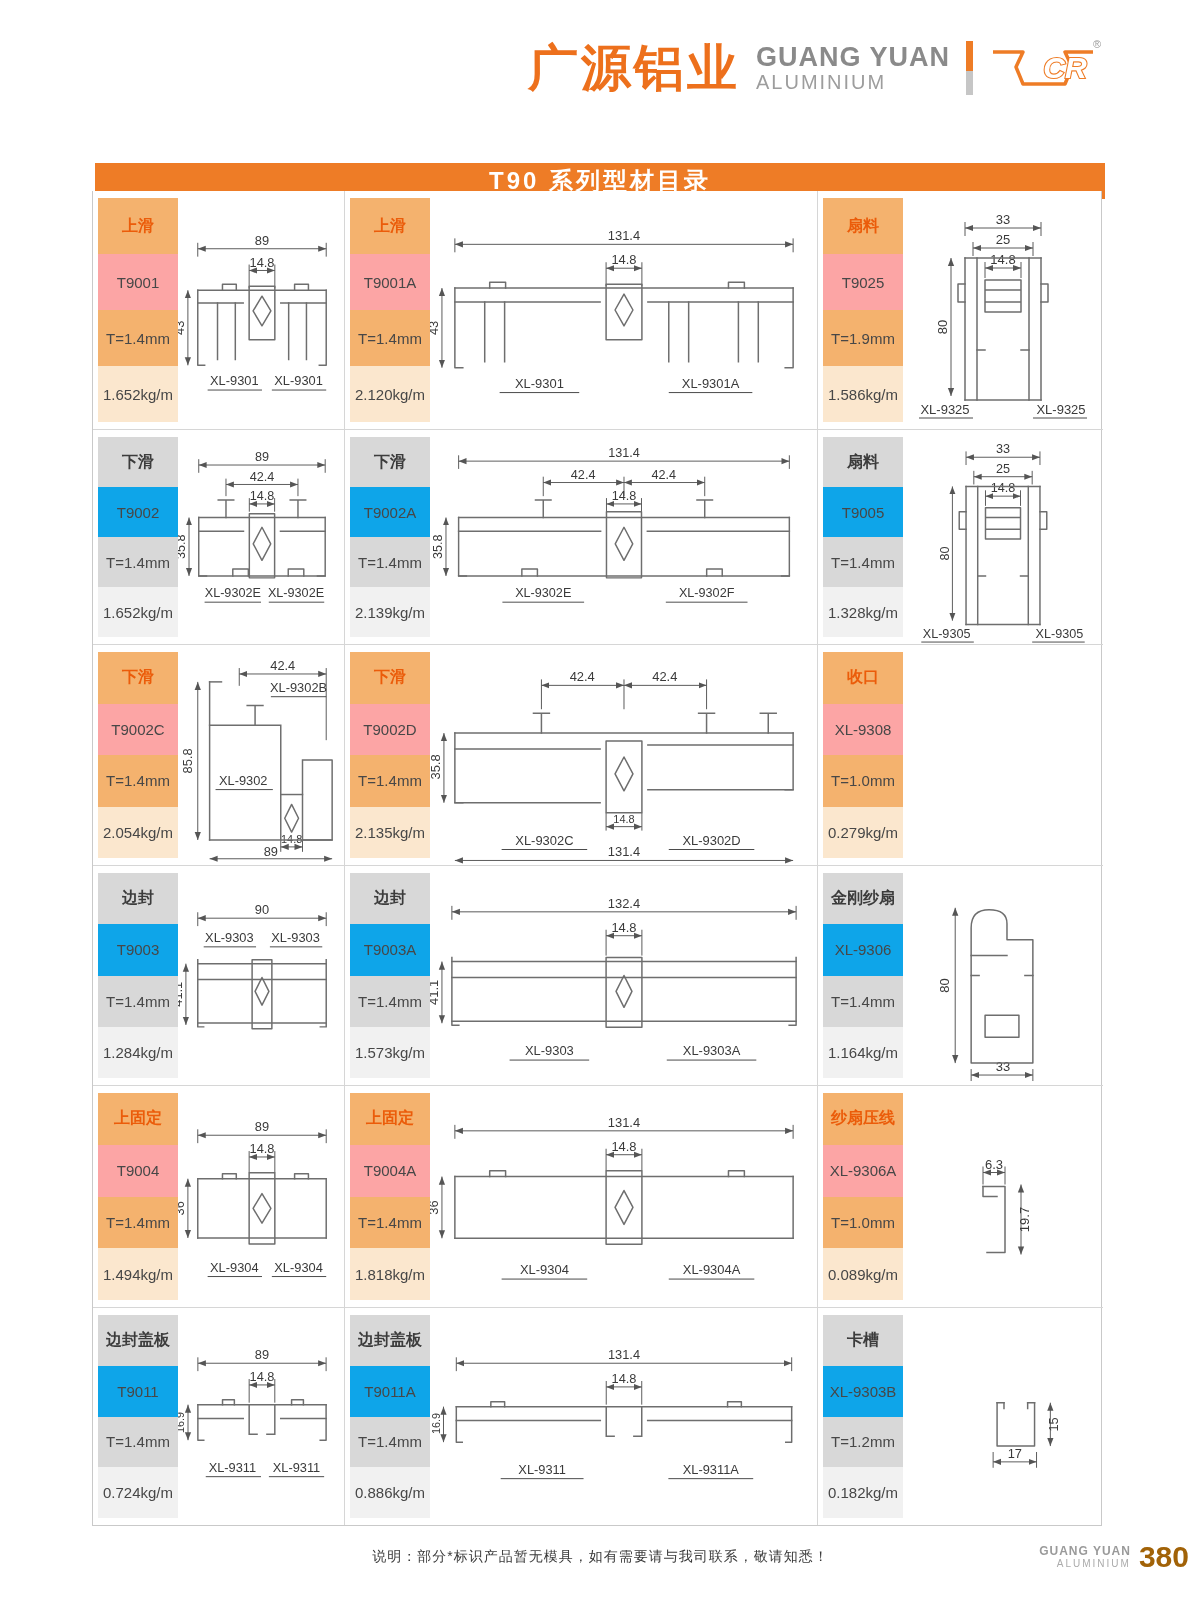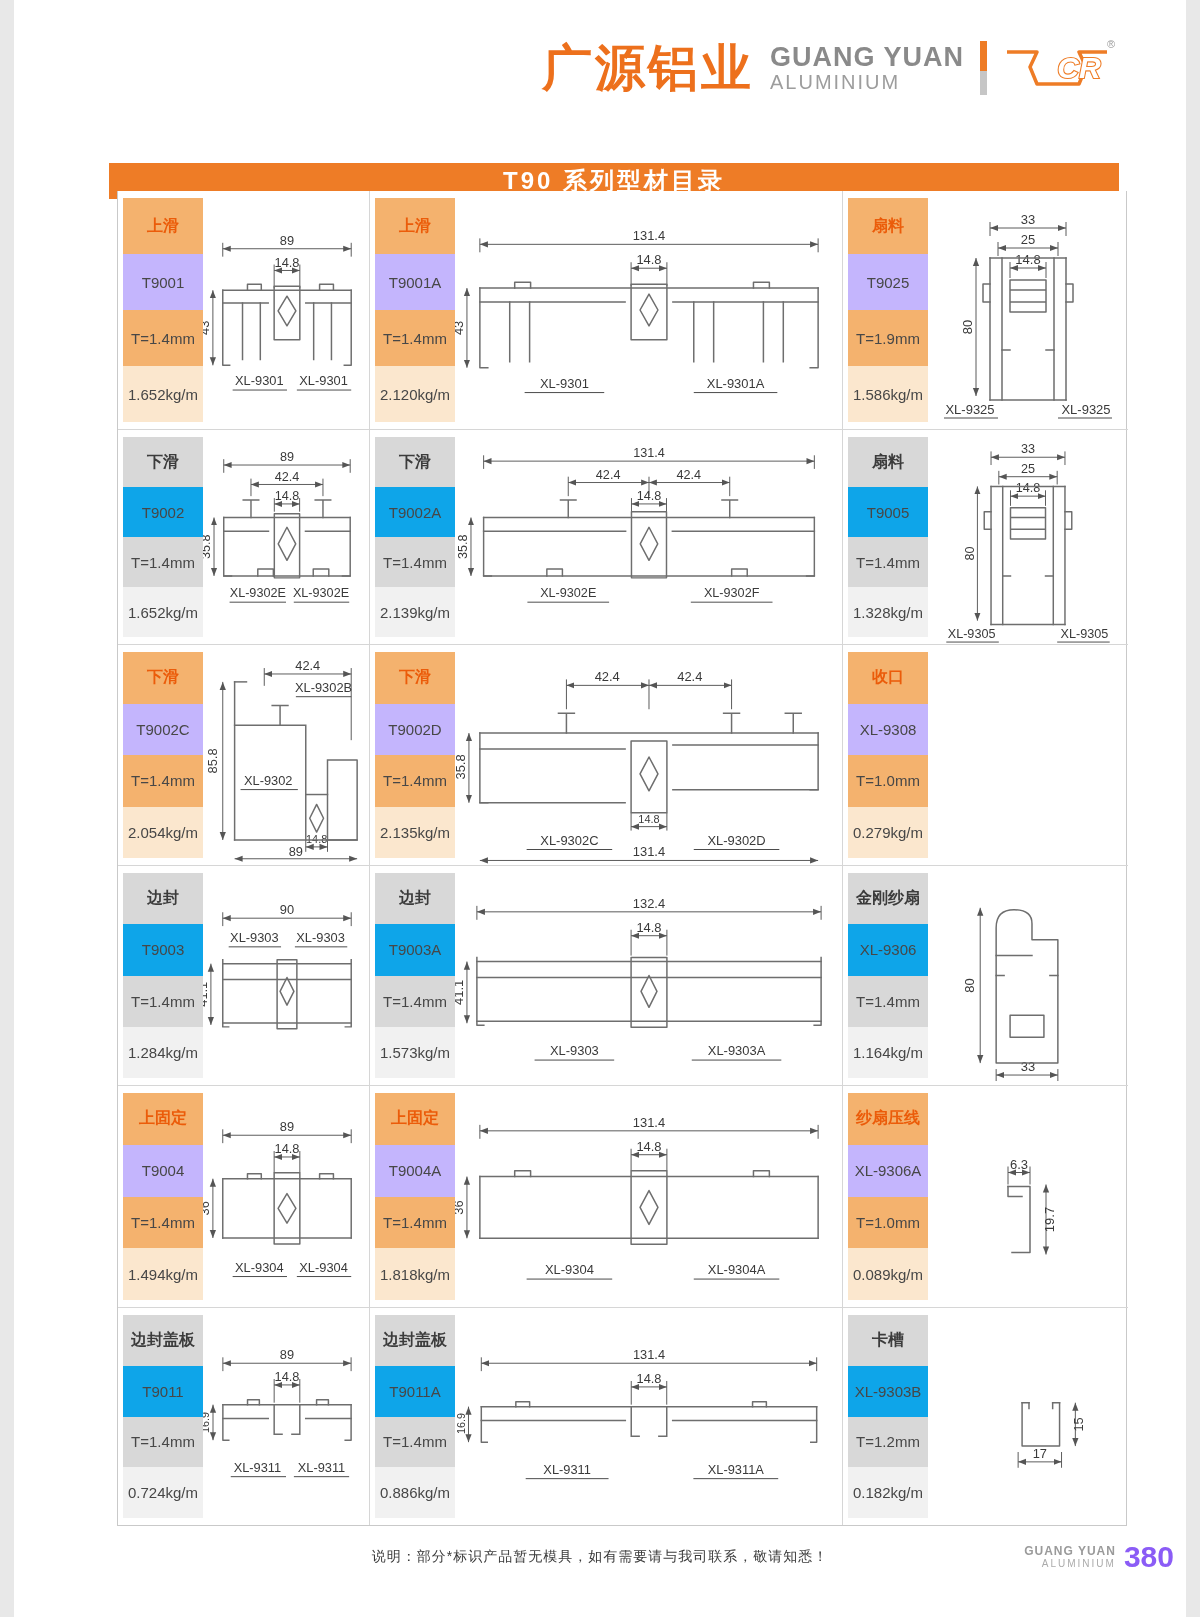--- a/index.html
+++ b/index.html
@@ -1,48 +1,48 @@
 <!DOCTYPE html>
 <html><head>
 <meta charset="utf-8">
 <style>
   html,body{margin:0;padding:0;background:#e8e8e8;}
   .page{position:relative;width:1172px;height:1617px;background:#ffffff;margin:0 auto;
-        font-family:"Liberation Sans","DejaVu Sans",sans-serif;overflow:hidden;}
+        font-family:"Liberation Sans","DejaVu Sans",sans-serif;overflow:hidden;padding-left:29px;}
   
   .hdr{position:absolute;top:36px;left:0;width:1105px;display:flex;justify-content:flex-end;
        align-items:center;gap:16px;}
   .brand-cn{font-size:50px;font-weight:bold;color:#ED701C;letter-spacing:3px;line-height:1;}
   .brand-en{display:flex;flex-direction:column;justify-content:center;line-height:1.05;}
   .en1{font-size:27px;font-weight:bold;color:#8A8A8A;letter-spacing:1px;}
   .en2{font-size:20px;color:#9D9D9D;letter-spacing:2px;}
   .divbar{width:7px;height:54px;background:linear-gradient(#EE7C26 0 55%,#C6C6C6 55% 100%);}
   .logo-wrap{position:relative;width:116px;height:64px;}
   .logo-cr{font:bold italic 30px "Liberation Sans",sans-serif;fill:#ffffff;stroke:#EE7C26;
            stroke-width:2.2px;paint-order:stroke;text-anchor:middle;}
   .logo-reg{font-size:11px;fill:#9A9A9A;}
   
   .titlebar{position:absolute;left:95px;top:155px;width:1010px;height:36px;background:#EE7C26;
             color:#fff;font-size:24px;font-weight:bold;display:flex;align-items:center;
             justify-content:center;letter-spacing:3px;margin-top:8px;}
   
-  .grid{position:absolute;left:103px;top:191px;width:1010px;display:grid;
+  .grid{position:absolute;left:92px;top:191px;width:1010px;display:grid;
         grid-template-columns:252px 473px 285px;
         grid-template-rows:239px 215px 221px 220px 222px 217px;
         border:1px solid #C9C9C9;border-top:none;background:#fff;box-sizing:border-box;}
   .cell{display:flex;border-right:1px solid #D6D6D6;border-bottom:1px solid #D6D6D6;
         overflow:hidden;box-sizing:border-box;}
   .cell.lc{border-right:none;}
   .cell.lr{border-bottom:none;justify-content:space-between;}
   .labels{width:80px;margin:7px 0 7px 5px;display:flex;flex-direction:column;flex-shrink:0;}
   .lab{flex:1;display:flex;align-items:center;justify-content:center;font-size:15px;
        color:#474747;text-align:center;}
   .cat{font-weight:bold;font-size:16px;}
   .theme-orange .cat{background:#F4B26E;color:#EB5C0A;}
-  .theme-orange .mod{background:#c4b5fd;}
+  .theme-orange .mod{background:#fca5a5;}
   .theme-orange .thk{background:#F4B26E;}
   .theme-orange .wgt{background:#FBE7CE;}
   .theme-gray .cat{background:#D8D8D8;color:#3C3C3C;}
   .theme-gray .mod{background:#0ea5e9;}
   .theme-gray .thk{background:#D8D8D8;}
   .theme-gray .wgt{background:#F1F1F1;}
   .draw{flex:1;position:relative;}
   .draw svg{width:100%;height:100%;display:block;}
   
   svg text{font-family:"Liberation Sans","DejaVu Sans",sans-serif;}
@@ -53,21 +53,21 @@
   .dim line{stroke:#5A5A5A;stroke-width:1;}
   .ar{marker-start:url(#ar);marker-end:url(#ar);}
   .prf path{stroke:#6E6E6E;stroke-width:1.5;fill:none;stroke-linejoin:round;stroke-linecap:square;}
   
   .ftr-note{position:absolute;left:0;right:0;top:1548px;text-align:center;font-size:14px;
             color:#3A3A3A;letter-spacing:1px;}
   .ftr-right{position:absolute;right:12px;top:1540px;display:flex;align-items:center;gap:8px;}
   .fbrand{display:flex;flex-direction:column;text-align:right;line-height:1.1;}
   .fb1{font-size:12px;font-weight:bold;color:#9A9A9A;letter-spacing:1px;}
   .fb2{font-size:10px;color:#ABABAB;letter-spacing:2px;}
-  .pg{font-size:30px;font-weight:bold;color:#8b5cf6;}
+  .pg{font-size:30px;font-weight:bold;color:#a16207;}
 </style>
 </head>
 <body>
 
 <div class="page">
 
   <svg width="0" height="0" style="position:absolute" aria-hidden="true">
     <defs>
       <marker id="ar" viewBox="0 0 10 10" refX="9" refY="5" markerWidth="9" markerHeight="9" orient="auto-start-reverse" markerUnits="userSpaceOnUse">
         <path d="M0,1.5 L9,5 L0,8.5 Z" fill="#555"></path>

